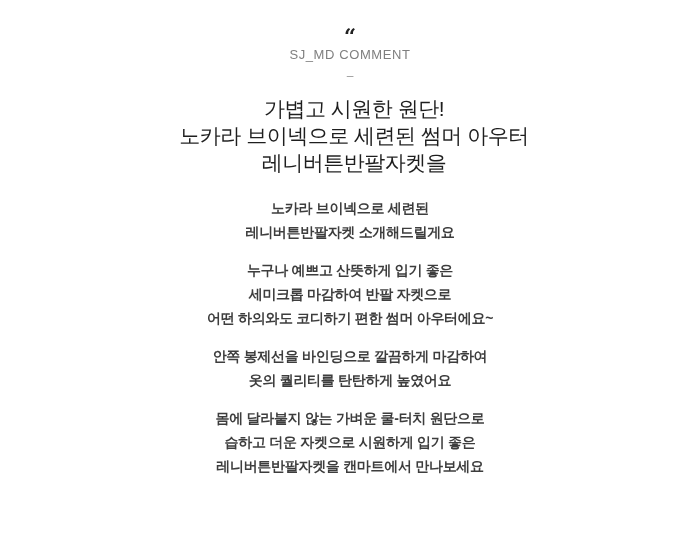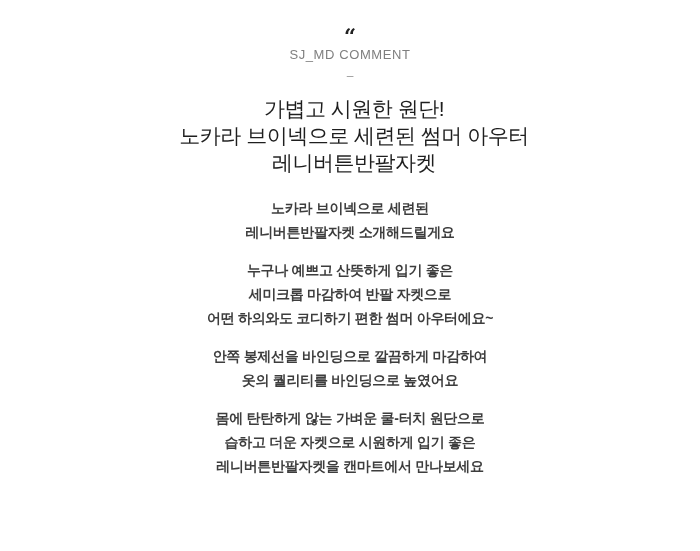--- a/index.html
+++ b/index.html
@@ -66,38 +66,38 @@
 
   <div class="quote-icon">“</div>
 
   <div class="comment-label">SJ_MD COMMENT</div>
 
   <div class="divider-dash">–</div>
 
   <h1 class="heading">
     <span class="line">가볍고 시원한 원단!</span>
     <span class="line">노카라 브이넥으로 세련된 썸머 아우터</span>
-    <span class="line">레니버튼반팔자켓</span>
+    <span class="line">레니버튼반팔자켓을</span>
   </h1>
 
   <p class="body-para first">
     <span class="line">노카라 브이넥으로 세련된</span>
     <span class="line">레니버튼반팔자켓 소개해드릴게요</span>
   </p>
 
   <p class="body-para">
     <span class="line">누구나 예쁘고 산뜻하게 입기 좋은</span>
     <span class="line">세미크롭 마감하여 반팔 자켓으로</span>
     <span class="line">어떤 하의와도 코디하기 편한 썸머 아우터에요~</span>
   </p>
 
   <p class="body-para">
     <span class="line">안쪽 봉제선을 바인딩으로 깔끔하게 마감하여</span>
-    <span class="line">옷의 퀄리티를 바인딩으로 높였어요</span>
+    <span class="line">옷의 퀄리티를 탄탄하게 높였어요</span>
   </p>
 
   <p class="body-para">
-    <span class="line">몸에 탄탄하게 않는 가벼운 쿨-터치 원단으로</span>
+    <span class="line">몸에 달라붙지 않는 가벼운 쿨-터치 원단으로</span>
     <span class="line">습하고 더운 자켓으로 시원하게 입기 좋은</span>
     <span class="line">레니버튼반팔자켓을 캔마트에서 만나보세요</span>
   </p>
 
 </div>
 
 </body></html>

